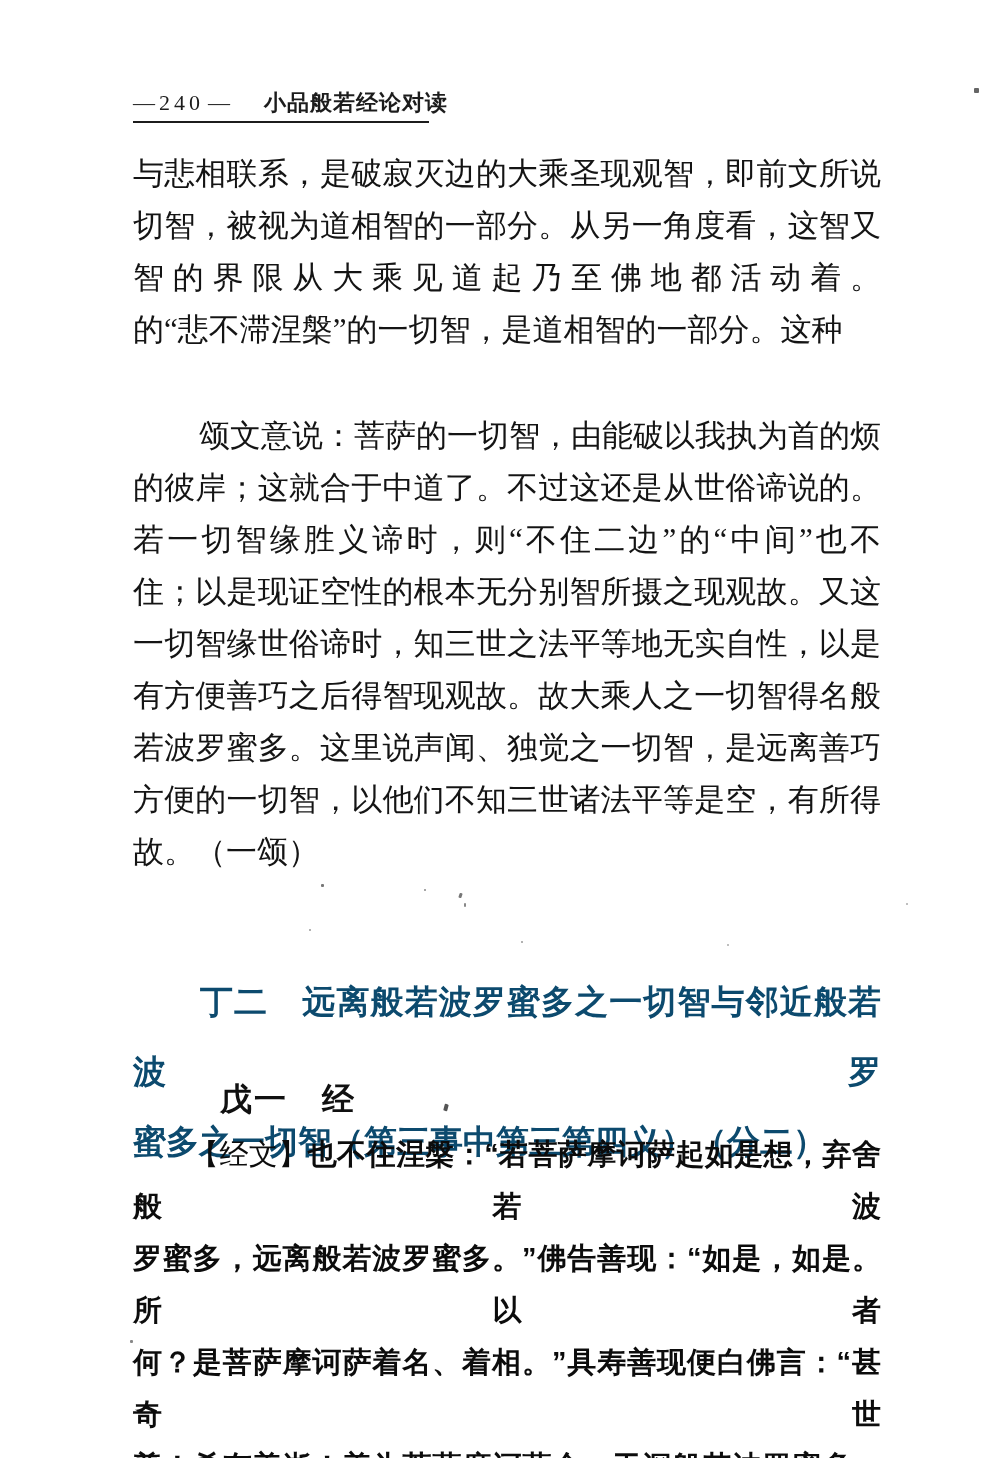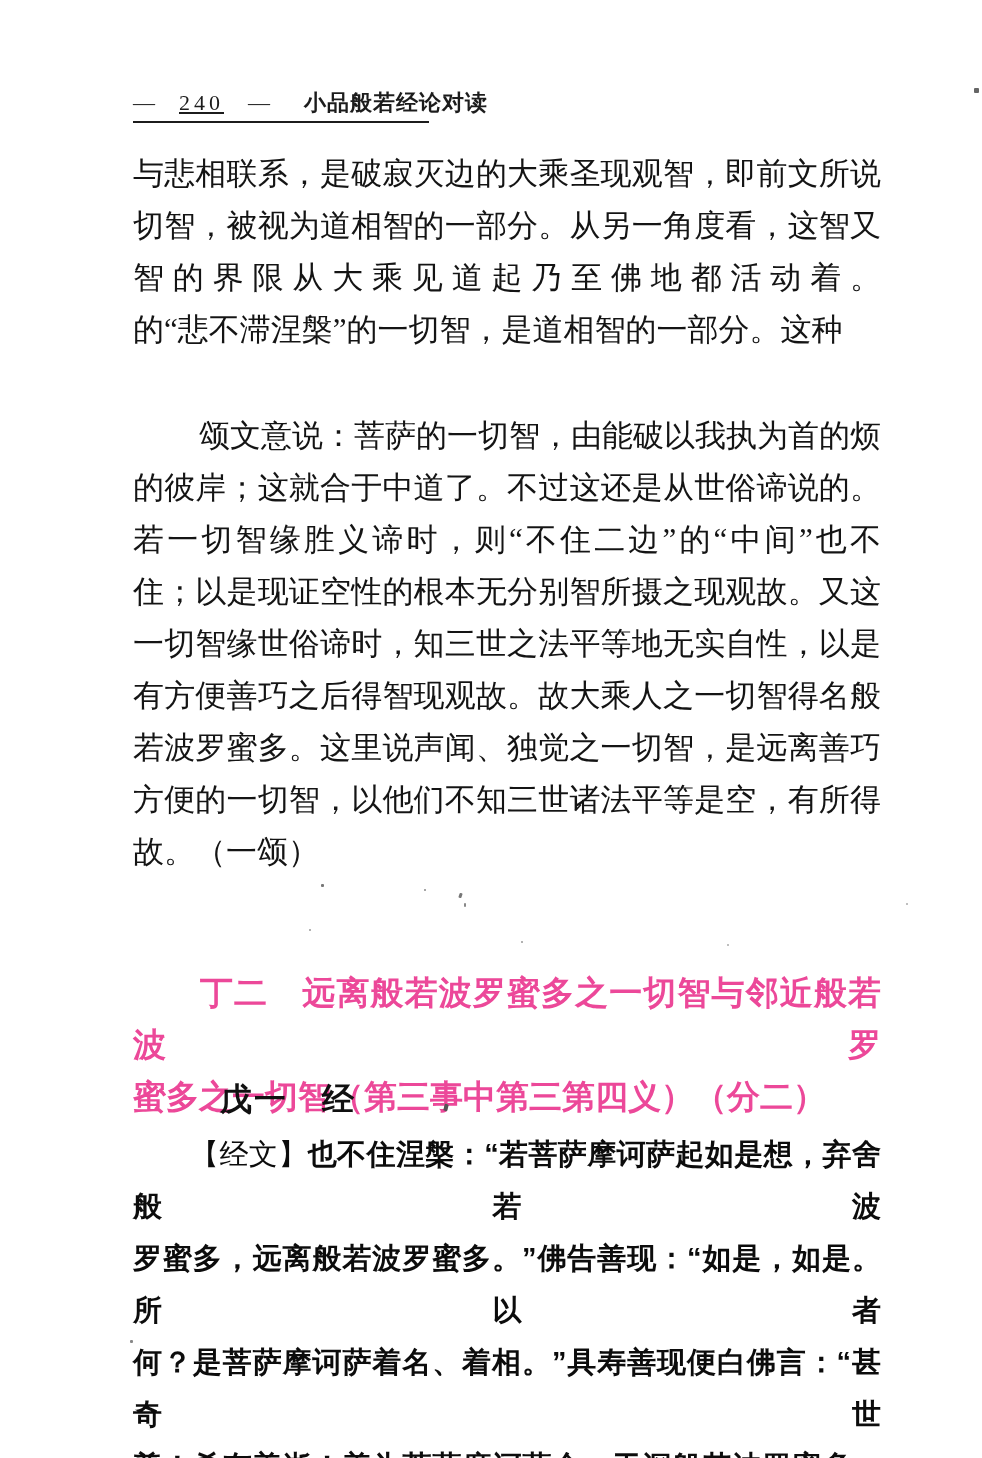--- a/index.html
+++ b/index.html
@@ -24,21 +24,21 @@
     width: 296px;
     padding-bottom: 5px;
     border-bottom: 2px solid #1c1c1c;
     font-size: 22px;
     line-height: 26px;
     display: flex;
     align-items: baseline;
     white-space: nowrap;
     color: #1c1c1c;
   }
-  .page-header .num { margin: 0 24px; letter-spacing: 4px; text-decoration: underline; }
+  .page-header .num { margin: 0 4px; letter-spacing: 4px; }
   .page-header .dash2 { margin-right: 18px; }
   .page-header .title { letter-spacing: 1px; font-weight: 600; margin-left: 16px; }
 
   
   .col {
     left: 133px;
     width: 748px;
   }
   .tline {
     text-align: justify;
@@ -50,23 +50,23 @@
     color: #141414;
   }
   .natural-last .tline:last-child {
     text-align-last: left;
   }
   .p2 .tline:first-child { text-indent: 66px; }
 
   
   .section-heading {
     font-size: 33px;
-    line-height: 52px;
+    line-height: 70px;
     font-weight: 700;
-    color: #ec4899;
+    color: #0c4a6e;
   }
   .section-heading .tline:first-child { text-indent: 67px; }
   .section-heading .tline:last-child { text-align-last: left; }
 
   .subsection-heading {
     font-size: 32px;
     line-height: 52px;
     font-weight: 700;
     margin-left: 87px;
     letter-spacing: 2px;

